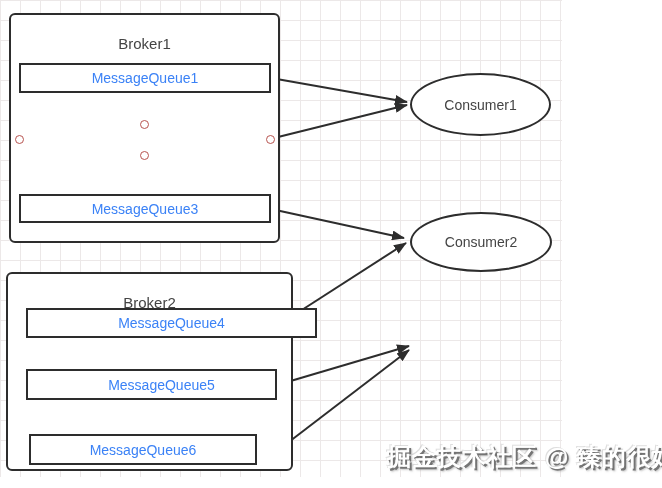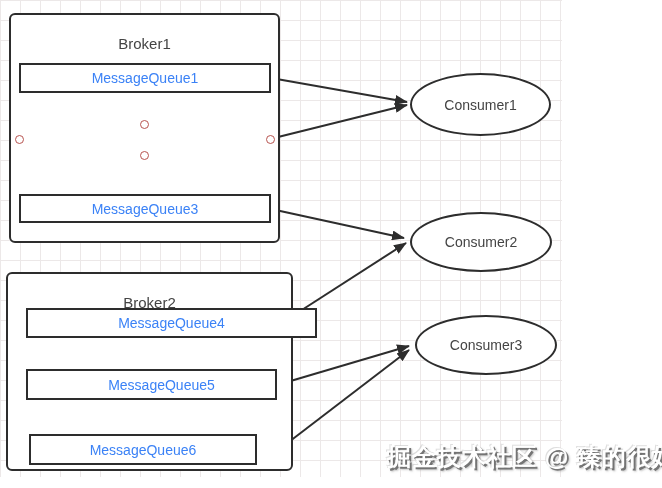--- a/index.html
+++ b/index.html
@@ -133,19 +133,16 @@
   <div class="node queue" style="left:29px; top:434px; width:228px; height:31px;">
     <span>MessageQueue6</span>
   </div>
 
   <div class="node consumer" style="left:410px; top:73px; width:141px; height:63px;">
     <span>Consumer1</span>
   </div>
   <div class="node consumer" style="left:410px; top:212px; width:142px; height:60px;">
     <span>Consumer2</span>
   </div>
-  <div class="node consumer" style="left:415px; top:315px; width:142px; height:60px;">
-    <span>Consumer3</span>
-  </div>
 
   <div class="watermark">掘金技术社区 @ 臻的很好</div>
 
 </div>
 
 </body></html>

